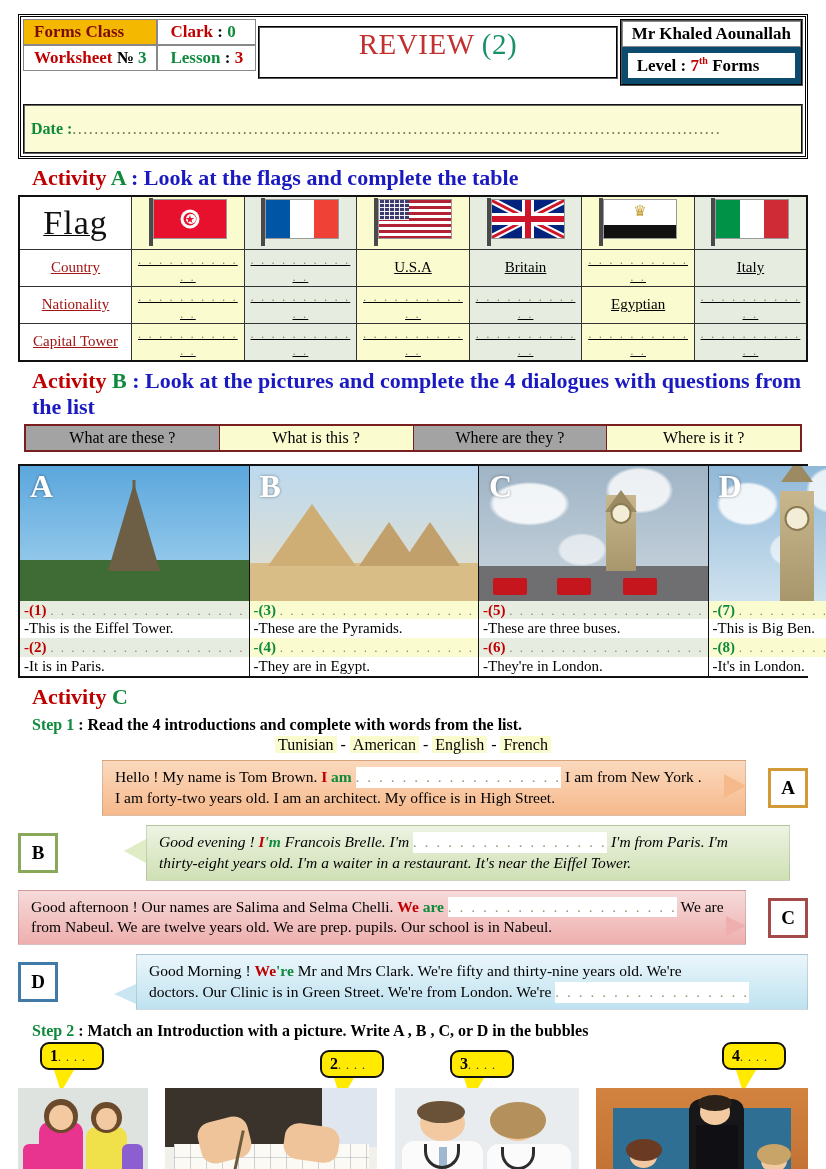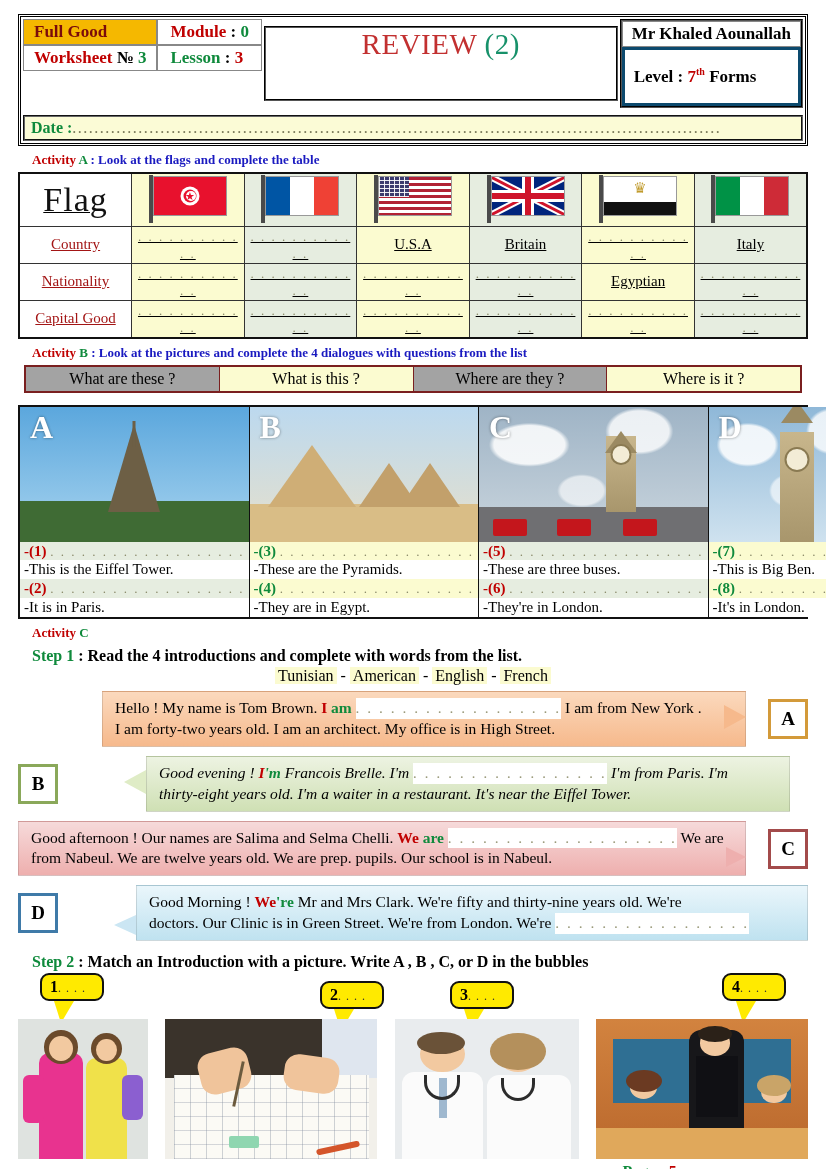--- a/index.html
+++ b/index.html
@@ -17,27 +17,27 @@
      padding:2px 10px;white-space:nowrap;border:1px solid #888;}
   .cell-ws{font-weight:bold;font-size:17px;padding:2px 10px;white-space:nowrap;border:1px solid #888;background:#fff;}
   .cell-mod{font-weight:bold;font-size:17px;padding:2px 12px;white-space:nowrap;border:1px solid #888;background:#fff;}
   .red{color:#c00000;}
   .grn{color:#0f8a3c;}
   .hdr-mid{flex:1;display:flex;align-items:flex-start;justify-content:center;border:2px groove #555;background:#fff;margin:7px 2px;}
   .review{font-size:29px;color:#c23030;letter-spacing:.5px;}
   .review .num{color:#17916a;}
   .hdr-right{border:2px groove #555;background:#fff;}
   .teacher{font-weight:bold;font-size:17px;padding:2px 9px;text-align:center;border:1px solid #888;white-space:nowrap;}
-  .level{font-weight:bold;font-size:17px;padding:16px 9px;border:3px solid #0c4a6e;white-space:nowrap;}
+  .level{font-weight:bold;font-size:17px;padding:2px 9px;border:6px solid #0c4a6e;white-space:nowrap;}
   .level sup{font-size:10px;}
-  .date-row{border:2px groove #666;background:#fbfbd6;margin-top:7px;padding:2px 6px;font-weight:bold;font-size:16px;
+  .date-row{border:2px groove #666;background:#fbfbd6;margin-top:18px;padding:14px 6px;font-weight:bold;font-size:16px;
      white-space:nowrap;overflow:hidden;}
   .dots{color:#7a7a5a;letter-spacing:1.5px;font-weight:normal;}
 
-  .act{font-size:13px;font-weight:bold;margin:6px 0 4px 14px;}
+  .act{font-size:22px;font-weight:bold;margin:6px 0 4px 14px;}
   .act .t{color:#c00000;}
   .act .l{color:#0f8a3c;}
   .act .d{color:#1a1ac0;font-weight:bold;}
 
   
   .ftable{border:2px solid #111;border-collapse:collapse;width:100%;table-layout:fixed;}
   .ftable td{border:1px solid #333;text-align:center;font-size:15px;height:22px;text-decoration:underline;}
   .flagrow td{height:52px;padding:0;}
   .fw-lbl{width:104px;color:#a31515;font-size:15px;background:#fff;}
   .flagword{font-size:34px;font-family:"Liberation Serif",serif;color:#111;letter-spacing:1px;}
@@ -186,25 +186,25 @@
   .footer{text-align:right;padding-right:50px;margin-top:4px;font-size:16px;font-weight:bold;}
 </style>
 </head>
 <body>
 
 <div class="page">
 
   <div class="hdr">
     <div class="hdr-top">
       <div>
-        <div class="cell-fullclass">Full Good</div>
+        <div class="cell-fullclass">Forms Class</div>
         <div class="cell-ws"><span class="red">Worksheet</span> <span>№</span> <span class="grn">3</span></div>
       </div>
       <div>
-        <div class="cell-mod"><span class="red">Module</span> <span>:</span> <span class="grn">0</span></div>
+        <div class="cell-mod"><span class="red">Clark</span> <span>:</span> <span class="grn">0</span></div>
         <div class="cell-mod"><span class="grn">Lesson</span> <span>:</span> <span class="red">3</span></div>
       </div>
       <div class="hdr-mid">
         <div class="review"><span>REVIEW</span> <span class="num">(2)</span></div>
       </div>
       <div class="hdr-right">
         <div class="teacher">Mr Khaled Aounallah</div>
         <div class="level"><span>Level :</span> <span class="red">7</span><sup class="red">th</sup> <span>Forms</span></div>
       </div>
     </div>
@@ -305,21 +305,21 @@
       <td class="fw-lbl">Nationality</td>
       <td class="cy"><span class="dotfill">. . . . . . . . . . . .</span></td>
       <td class="cg"><span class="dotfill">. . . . . . . . . . . .</span></td>
       <td class="cy"><span class="dotfill">. . . . . . . . . . . .</span></td>
       <td class="cg"><span class="dotfill">. . . . . . . . . . . .</span></td>
       <td class="cy"><span>Egyptian</span></td>
       <td class="cg"><span class="dotfill">. . . . . . . . . . . .</span></td>
     </tr>
 
     <tr>
-      <td class="fw-lbl">Capital Good</td>
+      <td class="fw-lbl">Capital Tower</td>
       <td class="cy"><span class="dotfill">. . . . . . . . . . . .</span></td>
       <td class="cg"><span class="dotfill">. . . . . . . . . . . .</span></td>
       <td class="cy"><span class="dotfill">. . . . . . . . . . . .</span></td>
       <td class="cg"><span class="dotfill">. . . . . . . . . . . .</span></td>
       <td class="cy"><span class="dotfill">. . . . . . . . . . . .</span></td>
       <td class="cg"><span class="dotfill">. . . . . . . . . . . .</span></td>
     </tr>
 
   </tbody>
     </table>

